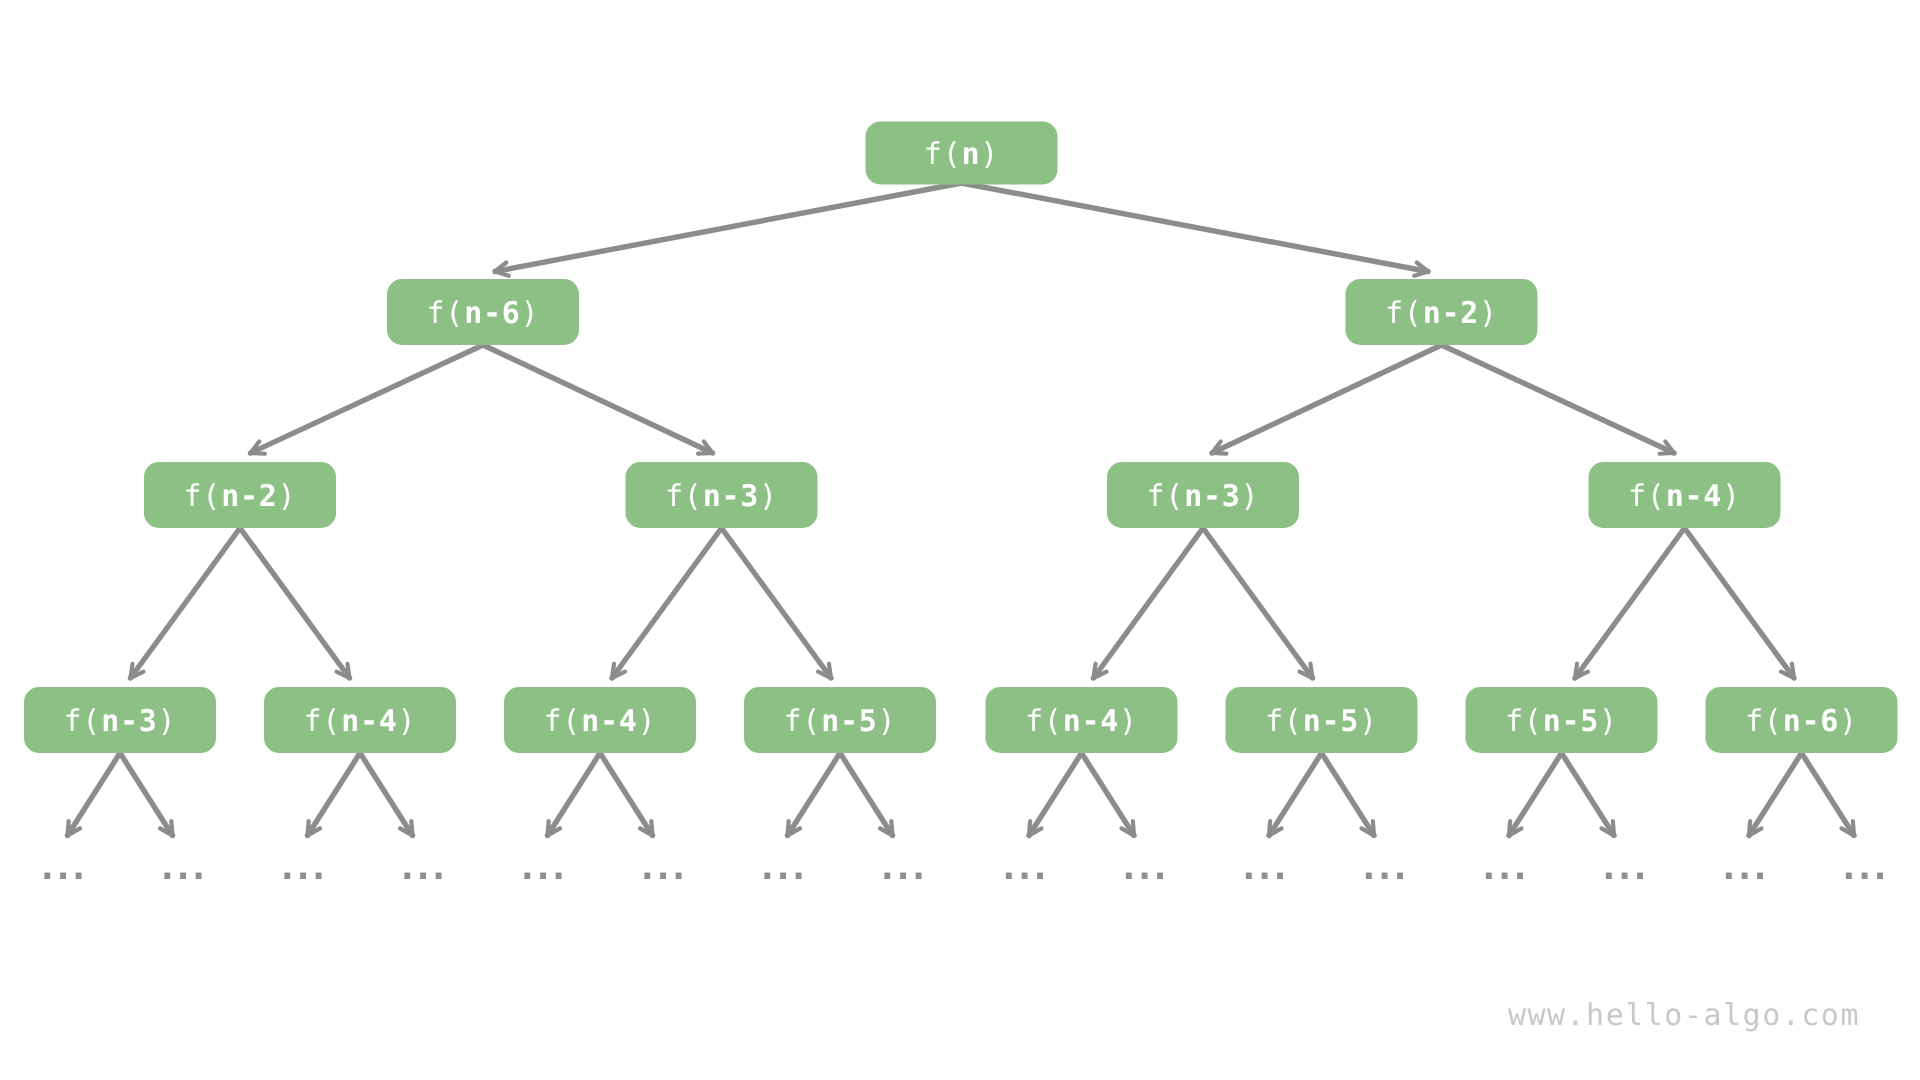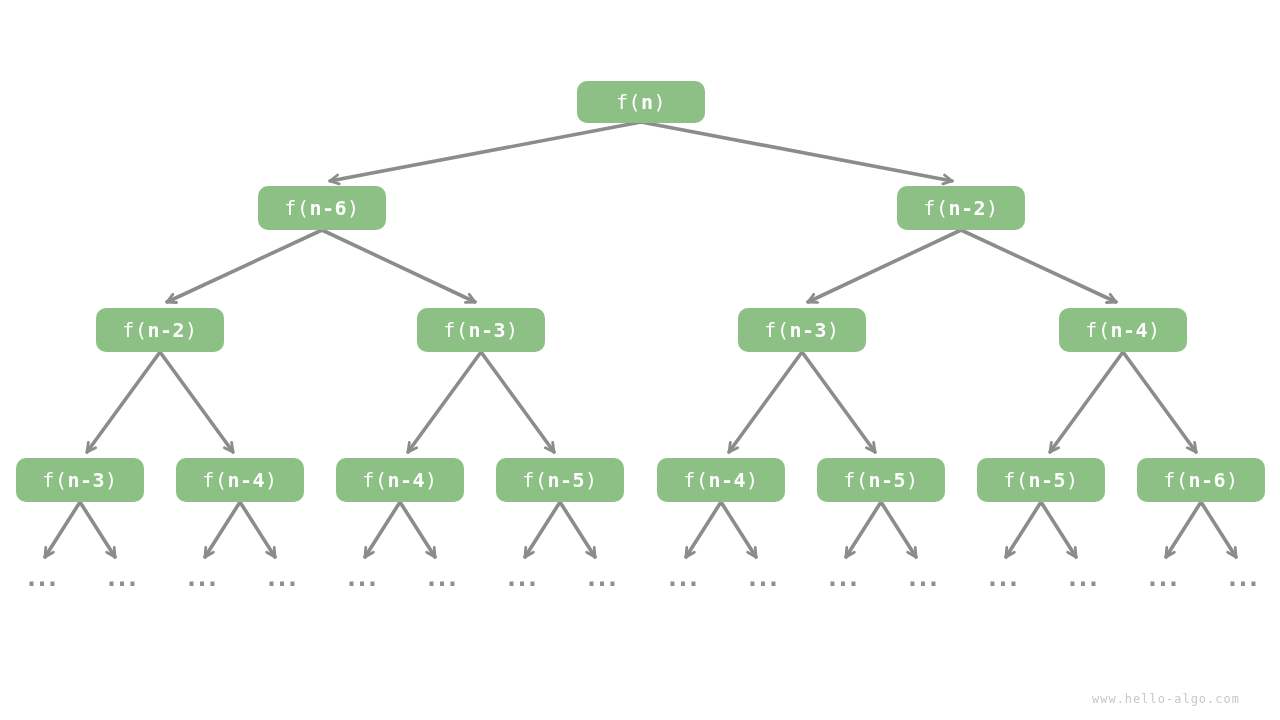--- a/index.html
+++ b/index.html
@@ -37,23 +37,23 @@
     line-height: 24px;
     text-align: center;
     color: #8F8F8F;
     font-size: 24px;
     font-weight: 700;
     letter-spacing: -4px;
     z-index: 1;
   }
   .watermark {
     position: absolute;
-    right: 40px; bottom: 14px;
+    right: 40px; bottom: 32px;
     color: #C5C9CC;
-    font-size: 12px;
+    font-size: 20px;
     letter-spacing: 1px;
   }
 </style>
 </head>
 <body>
 
 <div class="canvas">
 
   <svg class="edges" width="1280" height="720" viewBox="0 0 1280 720">
     <defs>

